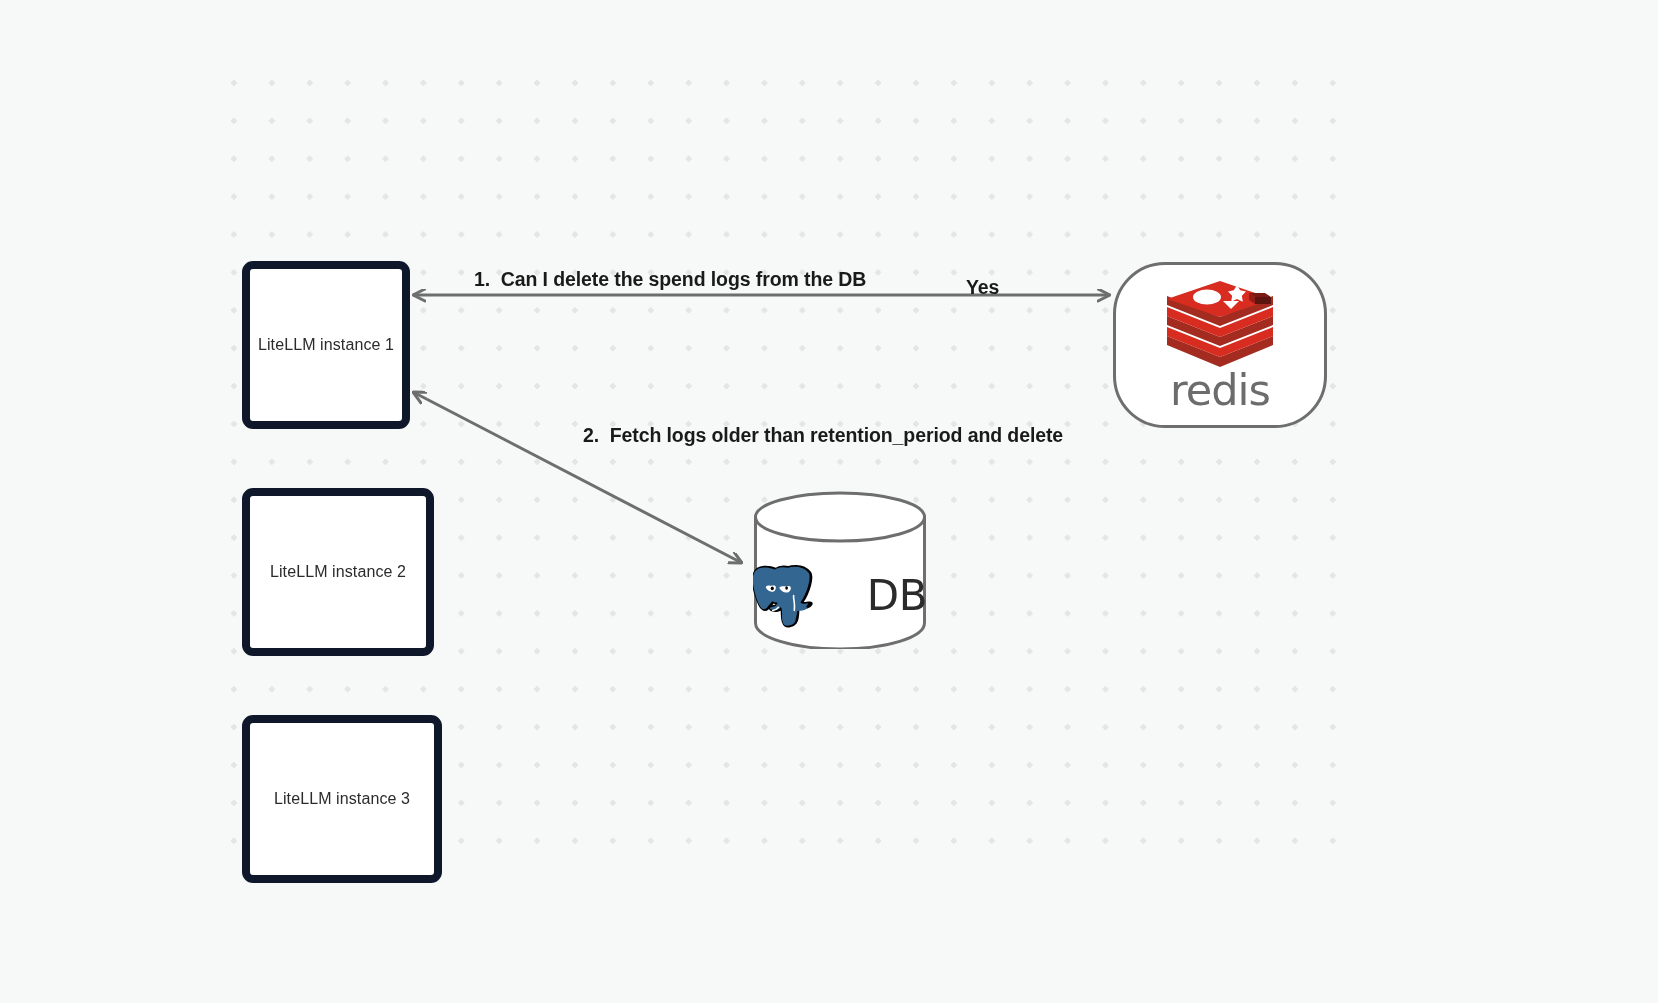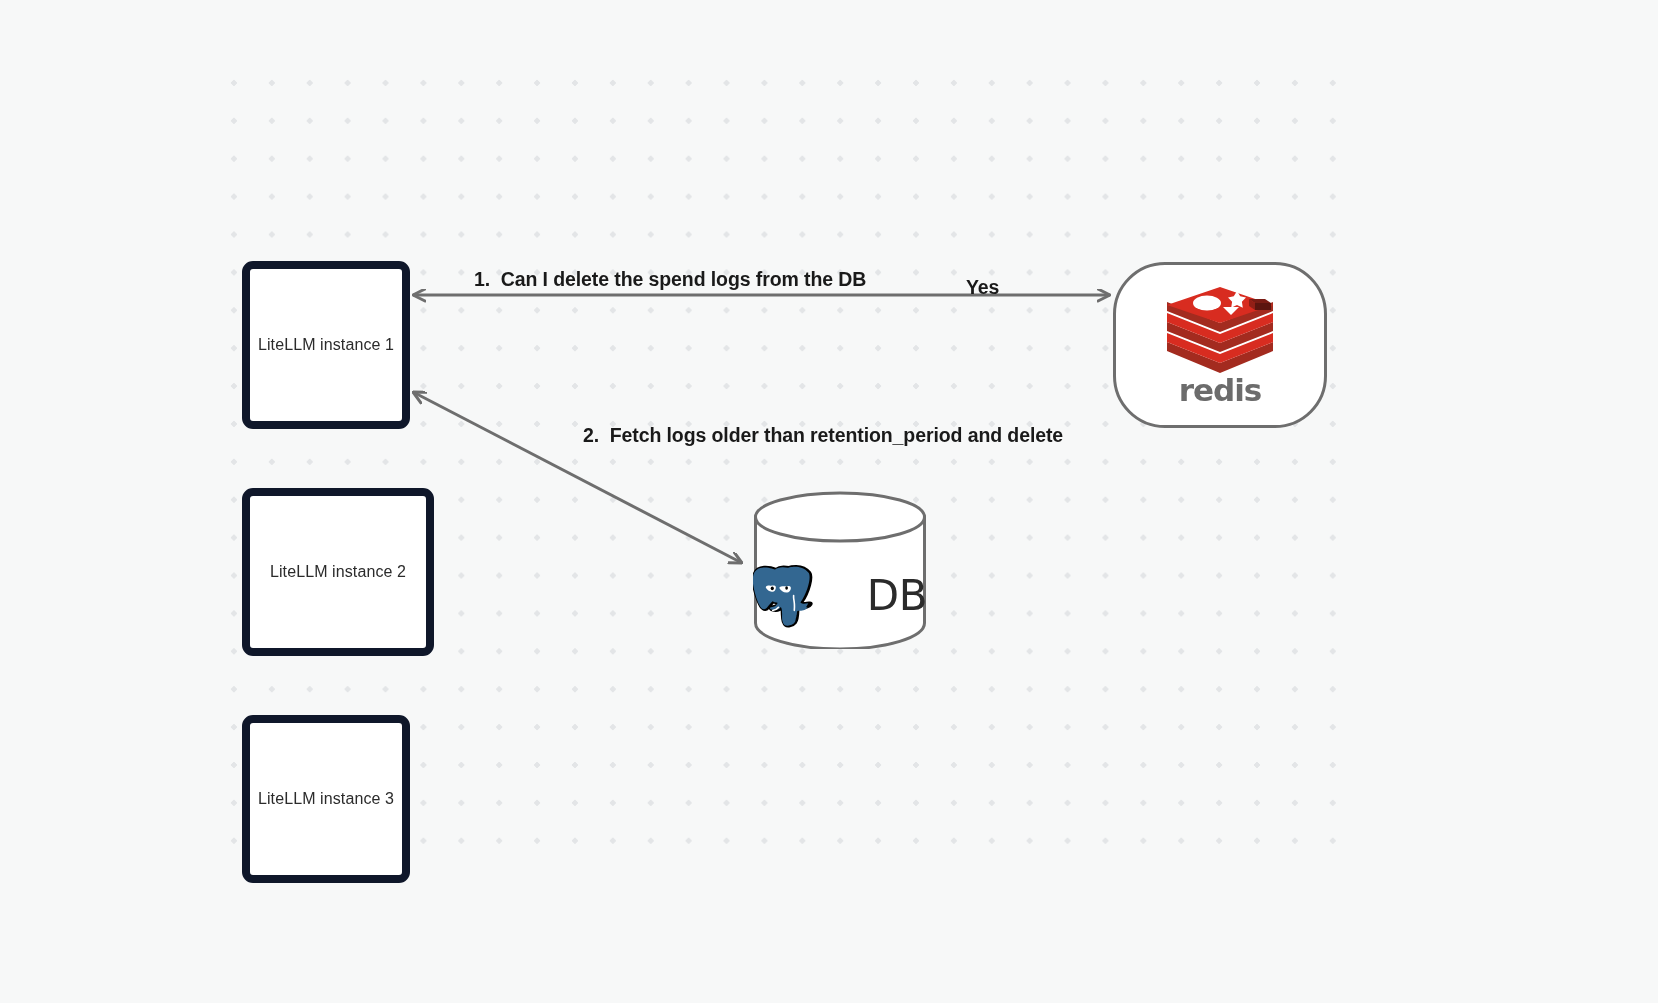--- a/index.html
+++ b/index.html
@@ -79,22 +79,22 @@
     justify-content: center;
   }
   .redis-logo {
     display: flex;
     flex-direction: column;
     align-items: center;
     justify-content: center;
   }
   .redis-wordmark {
     font-family: "DejaVu Sans", sans-serif;
-    font-size: 31px;
-    font-weight: 700;
+    font-size: 43px;
+    font-weight: 400;
     color: #6c6c6c;
     line-height: 1;
     letter-spacing: -1px;
     margin-top: -2px;
   }
 
   
   #node-db {
     position: absolute;
     left: 753px;
@@ -172,21 +172,21 @@
   <div class="edge-label" id="label-2">2.  Fetch logs older than retention_period and delete</div>
 
   <div class="node-box" id="node-litellm-1" style="left:242px; top:261px; width:168px; height:168px;">
     <span class="node-box-label">LiteLLM instance 1</span>
   </div>
 
   <div class="node-box" id="node-litellm-2" style="left:242px; top:488px; width:192px; height:168px;">
     <span class="node-box-label">LiteLLM instance 2</span>
   </div>
 
-  <div class="node-box" id="node-litellm-3" style="left:242px; top:715px; width:168px; height:168px;">
+  <div class="node-box" id="node-litellm-3" style="left:242px; top:715px; width:200px; height:168px;">
     <span class="node-box-label">LiteLLM instance 3</span>
   </div>
 
   <div id="node-redis">
     <div class="redis-logo">
       <svg width="118" height="92" viewBox="0 0 118 92">
 
         <path d="M59 78 L6 57 L6 66 L59 88 L112 66 L112 57 Z" fill="#a32b1f"></path>
         <path d="M59 69 L6 48 L6 57 L59 78 L112 57 L112 48 Z" fill="#d82c20"></path>
 

